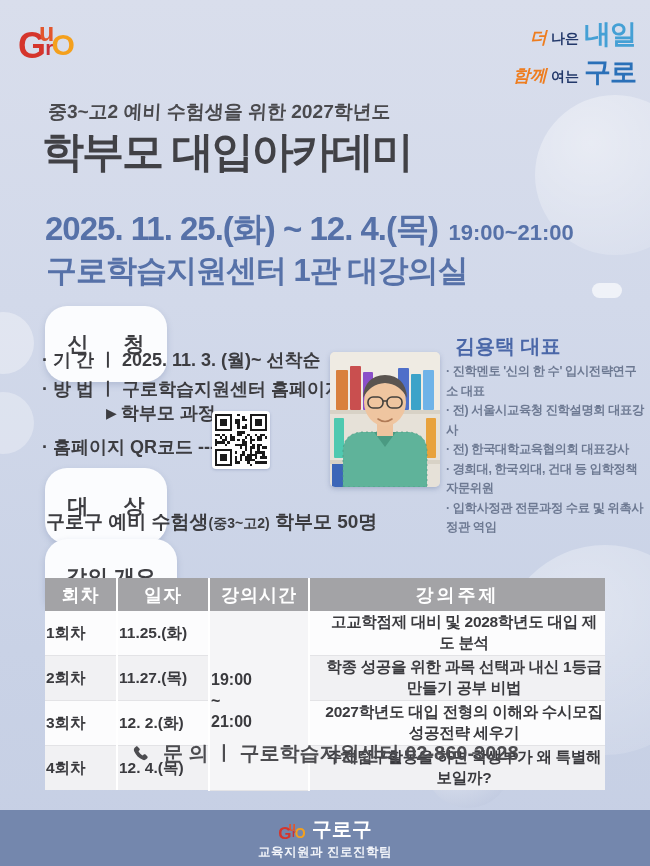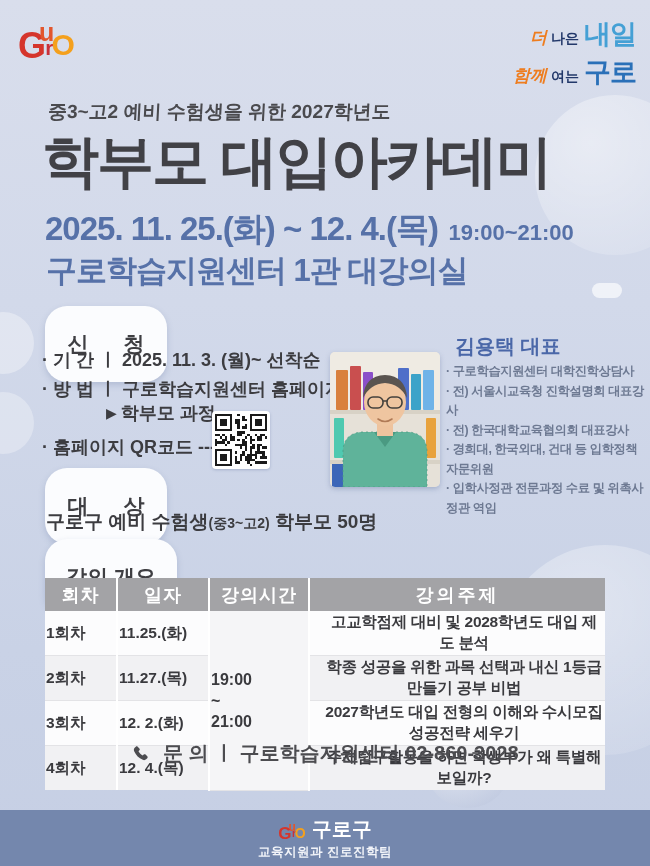--- a/index.html
+++ b/index.html
@@ -24,21 +24,21 @@
   
   .slogan{position:absolute;right:14px;top:16px;display:grid;grid-template-columns:auto auto;column-gap:5px;row-gap:2px;align-items:baseline;justify-items:end;}
   .srow{display:flex;align-items:baseline;gap:4px;}
   .s-orange{color:#ee7d1f;font-weight:800;font-size:17px;font-style:italic;}
   .s-navy{color:#22386a;font-weight:800;font-size:14px;}
   .s-big{font-size:27px;font-weight:800;letter-spacing:-1px;}
   .s-light{color:#45a0d5;}
   .s-dark{color:#2a70b8;}
 
   .subtitle{position:absolute;left:48px;top:99px;font-size:19px;font-weight:700;color:#4a4a4e;transform:skewX(-3deg);}
-  .title{position:absolute;left:42px;top:124px;font-size:57px;font-weight:800;color:#414146;letter-spacing:-2px;}
+  .title{position:absolute;left:42px;top:124px;font-size:42px;font-weight:800;color:#414146;letter-spacing:-2px;}
   .dateline{position:absolute;left:45px;top:207px;color:#5671a8;font-weight:800;}
   .dateline .d-main{font-size:33px;letter-spacing:-1px;}
   .dateline .d-time{font-size:22px;margin-left:6px;font-weight:700;}
   .venue{position:absolute;left:46px;top:250px;color:#5671a8;font-weight:800;font-size:31px;letter-spacing:-1px;}
 
   .badge{position:absolute;background:#fbfcfe;border-radius:22px;padding:24px 0;width:122px;text-align:center;
     font-size:21px;font-weight:800;color:#3e3e42;white-space:pre;box-shadow:0 3px 6px rgba(110,125,165,.30);}
   .badge.apply{left:45px;top:306px;}
   .badge.inst{left:325px;top:306px;}
   .badge.target{left:45px;top:468px;}
@@ -290,21 +290,21 @@
       <ellipse cx="55" cy="50" rx="21" ry="24" fill="#efc5a0"></ellipse>
       <path d="M33 46 Q34 24 55 23 Q76 24 77 46 Q70 32 55 31 Q40 32 33 46 Z" fill="#5a5450"></path>
       <rect x="38" y="45" width="15" height="11" rx="5" fill="none" stroke="#44403c" stroke-width="1.6"></rect>
       <rect x="57" y="45" width="15" height="11" rx="5" fill="none" stroke="#44403c" stroke-width="1.6"></rect>
       <line x1="53" y1="49" x2="57" y2="49" stroke="#44403c" stroke-width="1.6"></line>
       <path d="M48 67 Q55 72 62 67" fill="none" stroke="#b07a56" stroke-width="1.6" stroke-linecap="round"></path>
     </svg>
   </div>
   <div class="inst-name">김용택 대표</div>
   <ul class="inst-bullets">
-      <li>구로학습지원센터 대학진학상담사</li>
+      <li>진학멘토 '신의 한 수' 입시전략연구소 대표</li>
       <li>전) 서울시교육청 진학설명회 대표강사</li>
       <li>전) 한국대학교육협의회 대표강사</li>
       <li>경희대, 한국외대, 건대 등 입학정책자문위원</li>
       <li>입학사정관 전문과정 수료 및 위촉사정관 역임</li>
     </ul>
 
   <div class="badge target">대      상</div>
   <div class="target-text">
     <span>구로구 예비 수험생</span><span class="small">(중3~고2)</span><span> 학부모 50명</span>
   </div>

